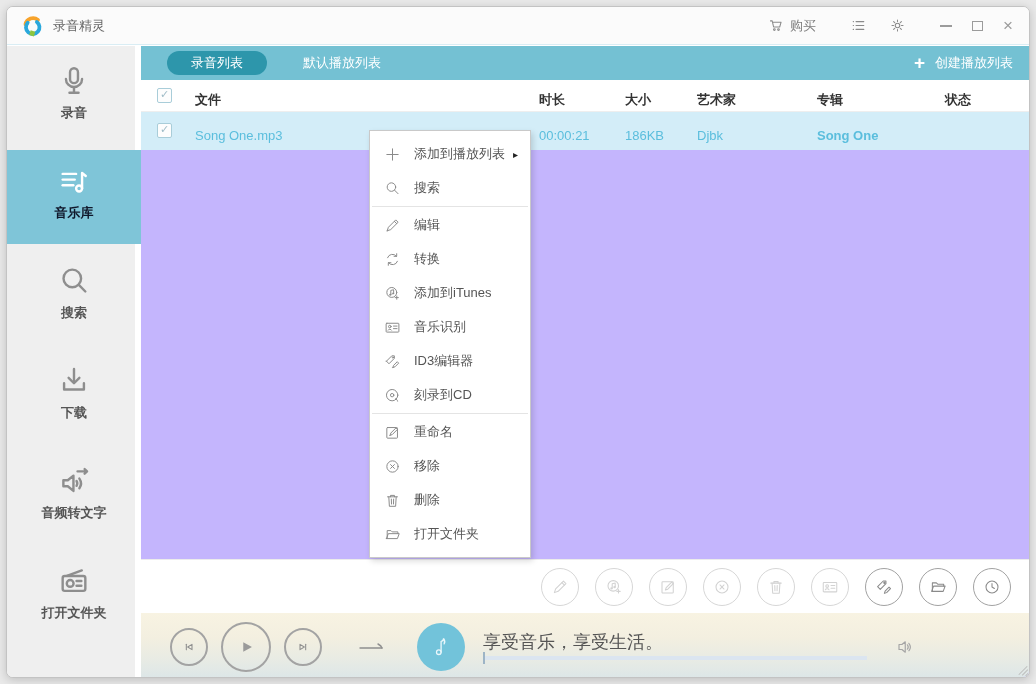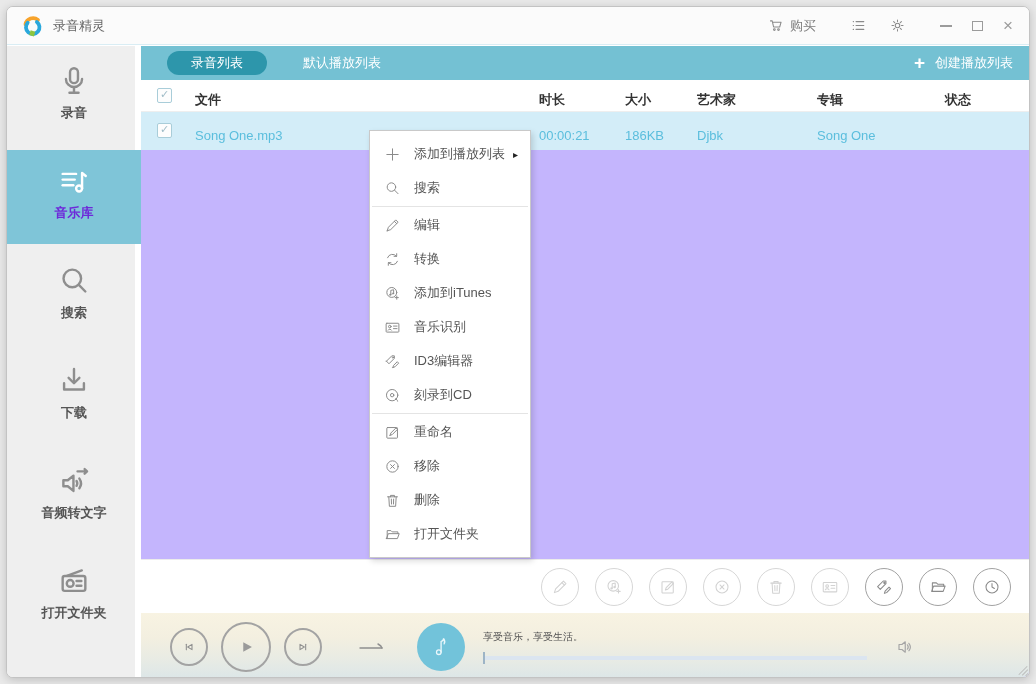--- a/index.html
+++ b/index.html
@@ -27,42 +27,42 @@
   .win-close { font-size:17px; color:#9b9b9b; line-height:10px; }
 
   
   .sidebar { position:absolute; left:0; top:39px; width:128px; height:633px; background:#efefef; }
   .side-item { position:absolute; left:0; width:134px; height:96px; text-align:center; cursor:pointer; }
   .side-item .sicon { display:block; margin:14px auto 6px; width:34px; height:34px; }
   .side-item .sicon svg { width:34px; height:34px; stroke:#8e8e8e; fill:none; stroke-width:1.7; stroke-linecap:round; stroke-linejoin:round; }
   .side-item .slabel { font-size:13px; color:#555; font-weight:bold; }
   .side-item.selected { background:#7fc5d8; }
   .side-item.selected .sicon svg { stroke:#fff; }
-  .side-item.selected .slabel { color:#6d28d9; }
+  .side-item.selected .slabel { color:#0f172a; }
 
   
   .main { position:absolute; left:134px; top:39px; width:890px; height:633px; background:#c4b5fd; }
 
   .tabbar { position:absolute; left:0; top:0; width:100%; height:34px; background:#74c1d3; display:flex; align-items:center; }
   .tab-pill { margin-left:26px; height:24px; padding:0 24px; border-radius:12px; background:#2d96ab;
     color:#fff; font-size:13px; display:flex; align-items:center; }
   .tab-plain { margin-left:36px; color:#fff; font-size:13px; }
   .create-pl { margin-left:auto; margin-right:18px; color:#fff; font-size:13px; display:flex; align-items:center; }
   .create-pl .plus { font-size:19px; margin-right:10px; font-weight:bold; }
 
   .thead { position:absolute; left:0; top:34px; width:100%; height:32px; background:#fff; border-bottom:1px solid #eee; }
   .trow  { position:absolute; left:0; top:66px; width:100%; height:38px; background:#d3edf8; }
   .cell { position:absolute; top:4px; height:100%; display:flex; align-items:center; font-size:13px; }
   .thead .cell { color:#333; font-weight:bold; }
   .trow .cell { color:#5bbedd; }
   .cb { position:absolute; top:50%; margin-top:-8px; width:15px; height:15px; background:#fdfdfd;
     border:1px solid #a9cdd9; border-radius:2px; }
   .cb::after { content:"\2713"; position:absolute; left:2px; top:-1px; font-size:11px; color:#9fbcc7; }
   .c-cb{left:16px;} .c-file{left:54px;} .c-dur{left:398px;} .c-size{left:484px;}
-  .c-art{left:556px;} .c-alb{left:676px;} .c-sta{left:804px;}
+  .c-art{left:556px;} .c-alb{left:676px;font-weight:bold;} .c-sta{left:804px;}
 
   
   .toolbar { position:absolute; left:0; bottom:66px; width:100%; height:54px; background:#fff;
     border-top:1px solid #ececec; display:flex; align-items:center; justify-content:flex-end; padding-right:20px; }
   .tool-btn { width:38px; height:38px; border-radius:50%; border:1px solid #d7d7d7; margin-left:16px;
     display:flex; align-items:center; justify-content:center; cursor:pointer; }
   .tool-btn svg { width:18px; height:18px; stroke:#d2d2d2; fill:none; stroke-width:1.4; stroke-linecap:round; stroke-linejoin:round; }
   .tool-btn.enabled { border-color:#a2a2a2; }
   .tool-btn.enabled svg { stroke:#8a8a8a; }
 
@@ -72,21 +72,21 @@
   .pc { position:absolute; border-radius:50%; border:2px solid #a3a3a3; display:flex; align-items:center; justify-content:center; cursor:pointer; background:transparent; }
   .pc svg { stroke:#8f8f8f; fill:none; stroke-width:1.6; stroke-linecap:round; stroke-linejoin:round; }
   .btn-prev { left:29px; top:15px; width:38px; height:38px; }
   .btn-play { left:80px; top:9px;  width:50px; height:50px; }
   .btn-next { left:143px; top:15px; width:38px; height:38px; }
   .order-ic { position:absolute; left:216px; top:24px; width:30px; height:20px; }
   .order-ic svg { stroke:#8f8f8f; fill:none; stroke-width:1.4; stroke-linecap:round; }
   .note-circle { position:absolute; left:276px; top:10px; width:48px; height:48px; border-radius:50%;
     background:#72c3da; display:flex; align-items:center; justify-content:center; }
   .note-circle svg { width:24px; height:24px; stroke:#eaf7fb; fill:none; stroke-width:1.3; stroke-linecap:round; }
-  .slogan { position:absolute; left:342px; top:17px; font-size:10px; color:#555; }
+  .slogan { position:absolute; left:342px; top:17px; font-size:18px; color:#555; }
   .progress { position:absolute; left:342px; top:43px; width:384px; height:4px; background:#dbe5f0; }
   .progress .head { position:absolute; left:0; top:-4px; width:2px; height:12px; background:#9db4c6; }
   .vol { position:absolute; left:752px; top:24px; width:22px; height:20px; }
   .vol svg { stroke:#a5a5a5; fill:none; stroke-width:1.4; stroke-linecap:round; stroke-linejoin:round; }
   .grip { position:absolute; right:3px; bottom:3px; width:12px; height:12px; }
   .grip span { position:absolute; background:#bdbdbd; height:1px; transform:rotate(-45deg); }
   .g1{ width:12px; right:-1px; bottom:5px;} .g2{ width:8px; right:-1px; bottom:3px;} .g3{ width:4px; right:-1px; bottom:1px;}
 
   
   .ctx { position:absolute; left:362px; top:123px; width:162px; background:#fff;

